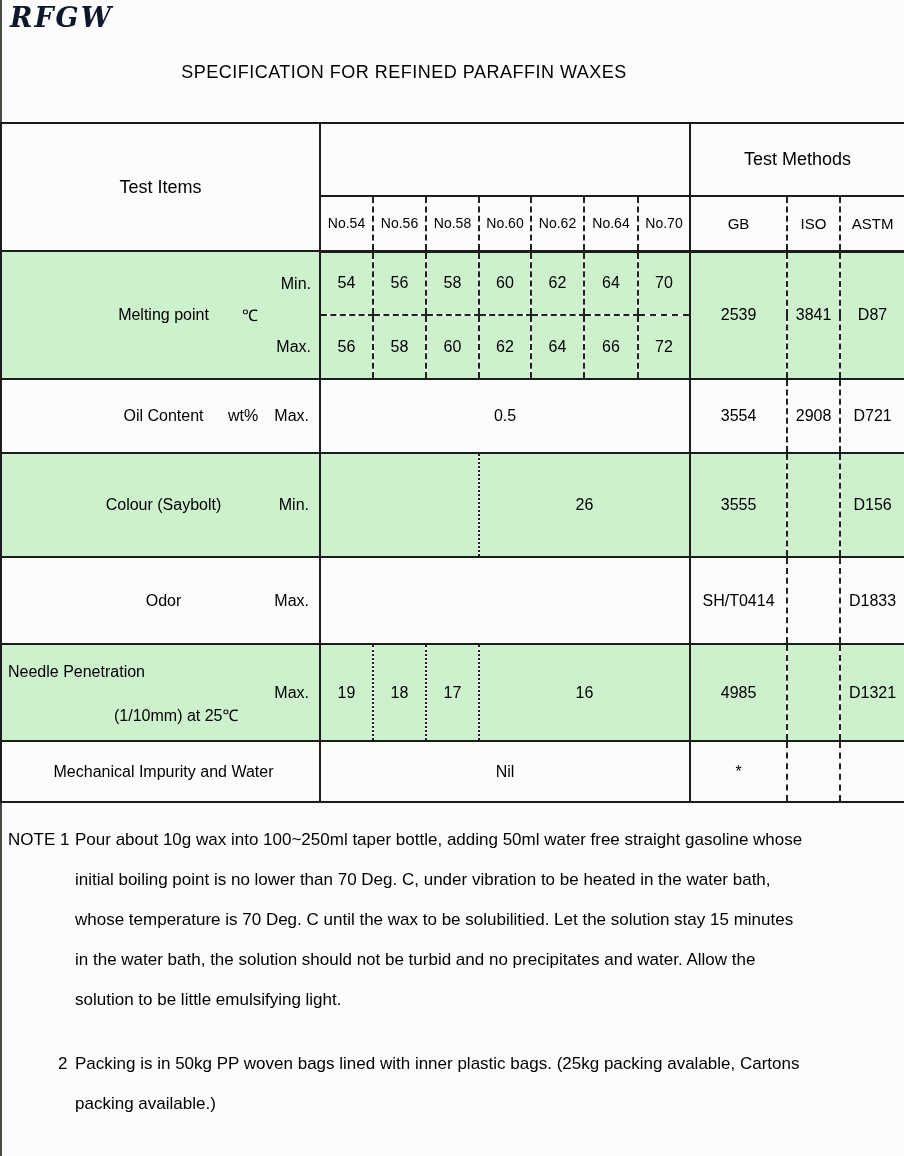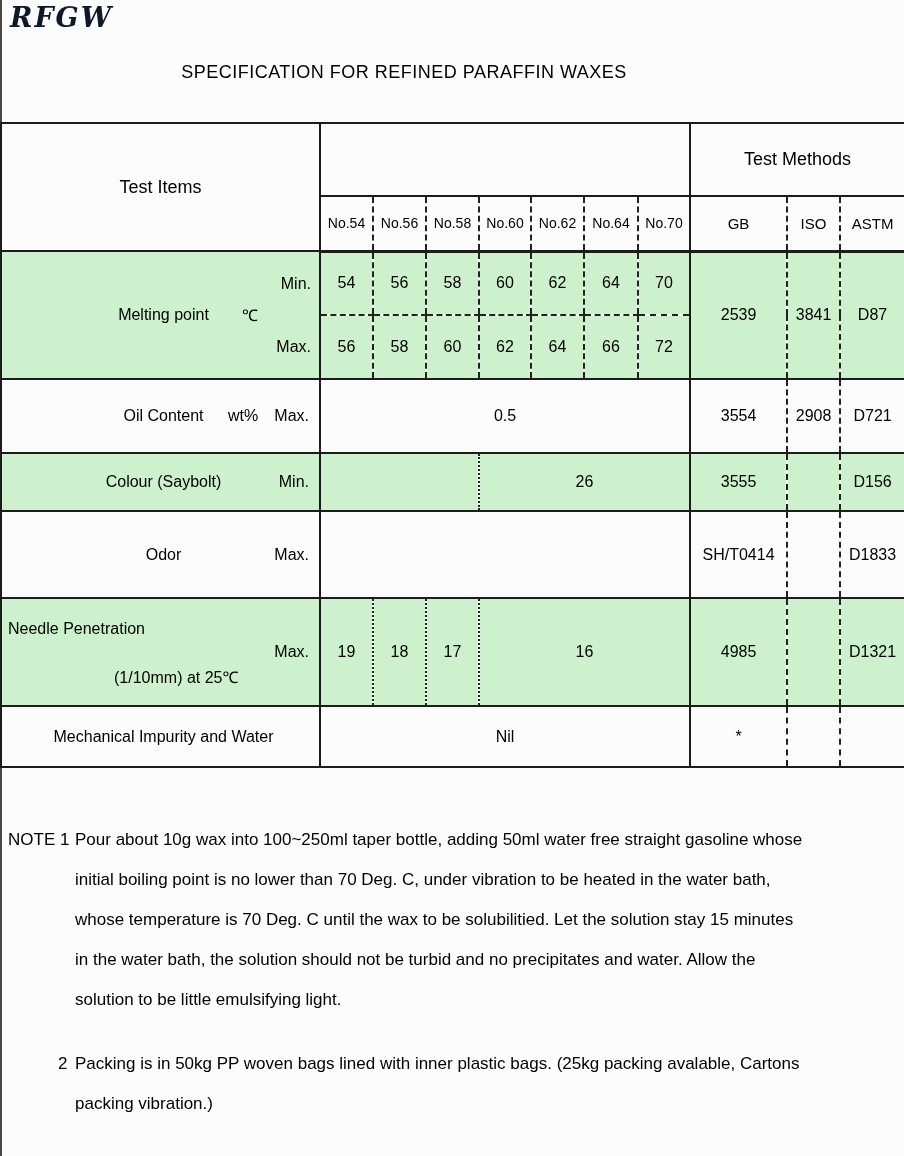--- a/index.html
+++ b/index.html
@@ -34,23 +34,23 @@
     border-top:2px solid #1c1c1c;
     text-align:center; vertical-align:middle;
     position:relative;
     overflow:visible;
   }
   table.spec { border:2px solid #1c1c1c; }
   tr.h73  { height:73px; }
   tr.h55  { height:55px; }
   tr.h64  { height:64px; }
   tr.h74  { height:74px; }
-  tr.h81  { height:58px; }
+  tr.h81  { height:104px; }
   tr.h87  { height:87px; }
-  tr.h97  { height:108px; }
+  tr.h97  { height:97px; }
   tr.h71  { height:61px; }
   td.sl   { border-left:2px solid #1c1c1c; }   
   td.dl   { border-left:2px dashed #222; }     
   td.dotl { border-left:2px dotted #222; }     
   td.db   { border-bottom:2px dashed #222; }   
   td.thick{ border-bottom:3px solid #1c1c1c; }
   td.item {
     text-align:left; padding-left:6px;
   }
   td.hdr  { font-size:18px; }
@@ -219,16 +219,16 @@
       <div class="note-line">initial boiling point is no lower than 70 Deg. C, under vibration to be heated in the water bath,</div>
       <div class="note-line">whose temperature is 70 Deg. C until the wax to be solubilitied. Let the solution stay 15 minutes</div>
       <div class="note-line">in the water bath,  the solution should not be turbid and no precipitates and water.  Allow the</div>
       <div class="note-line">solution to be little emulsifying light.</div>
     </div>
   </div>
   <div class="note-row note2">
     <span class="note-label2">2</span>
     <div class="note-body">
       <div class="note-line">Packing is in 50kg PP woven bags lined with inner plastic bags. (25kg packing avalable, Cartons</div>
-      <div class="note-line">packing vibration.)</div>
+      <div class="note-line">packing available.)</div>
     </div>
   </div>
 </div>
 
 </body></html>

